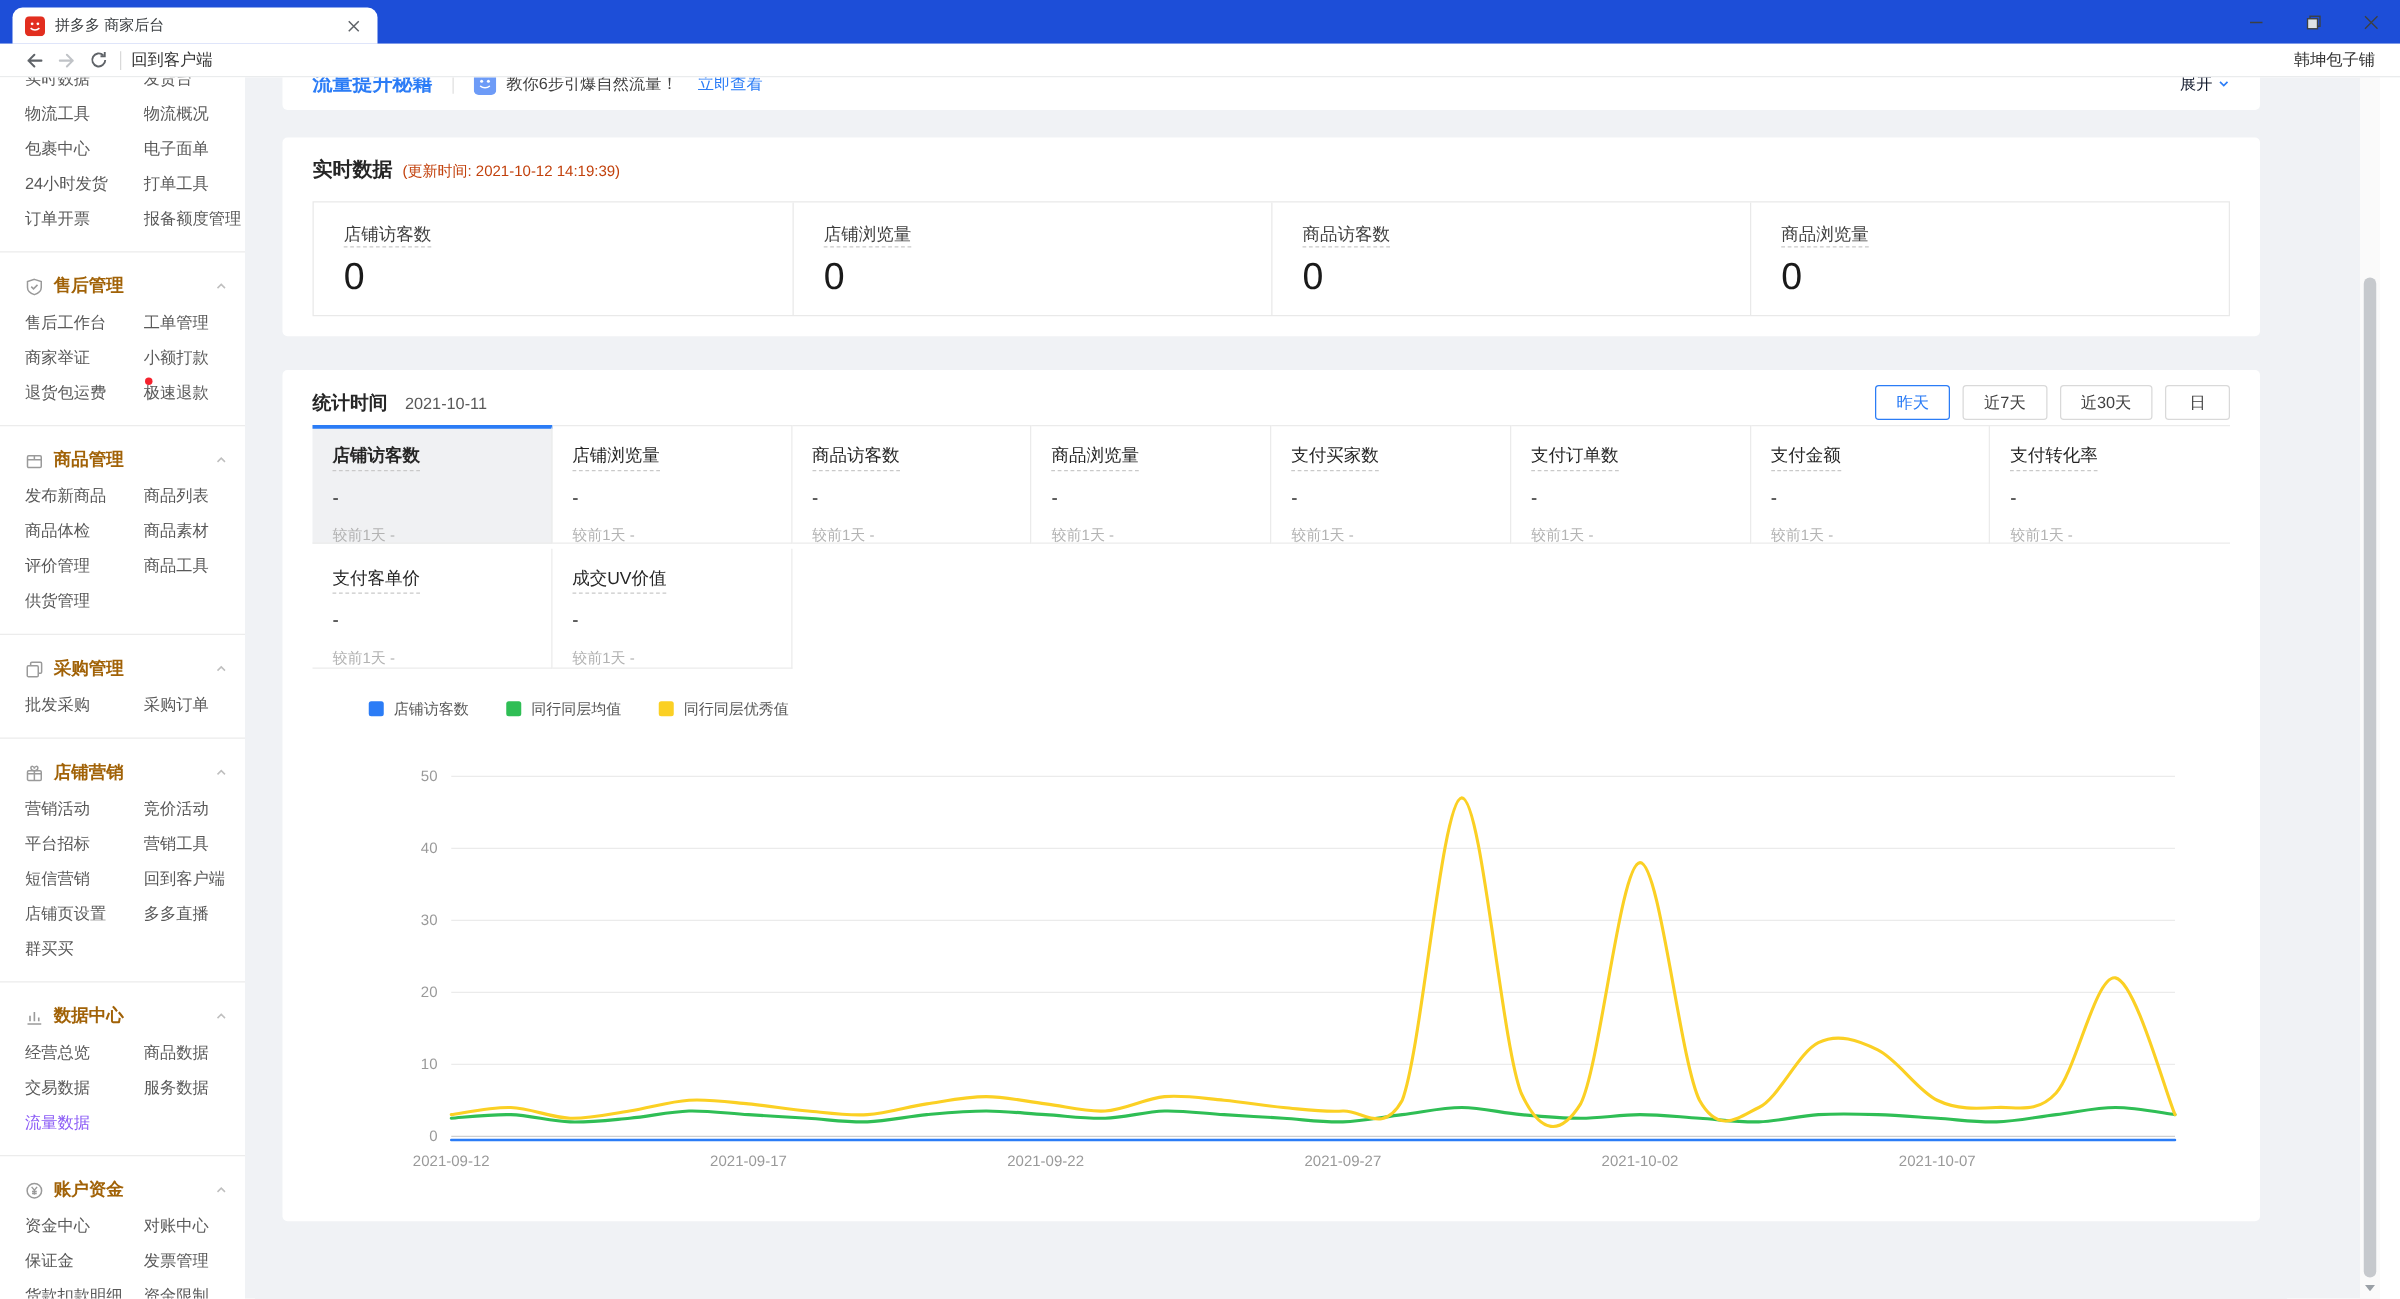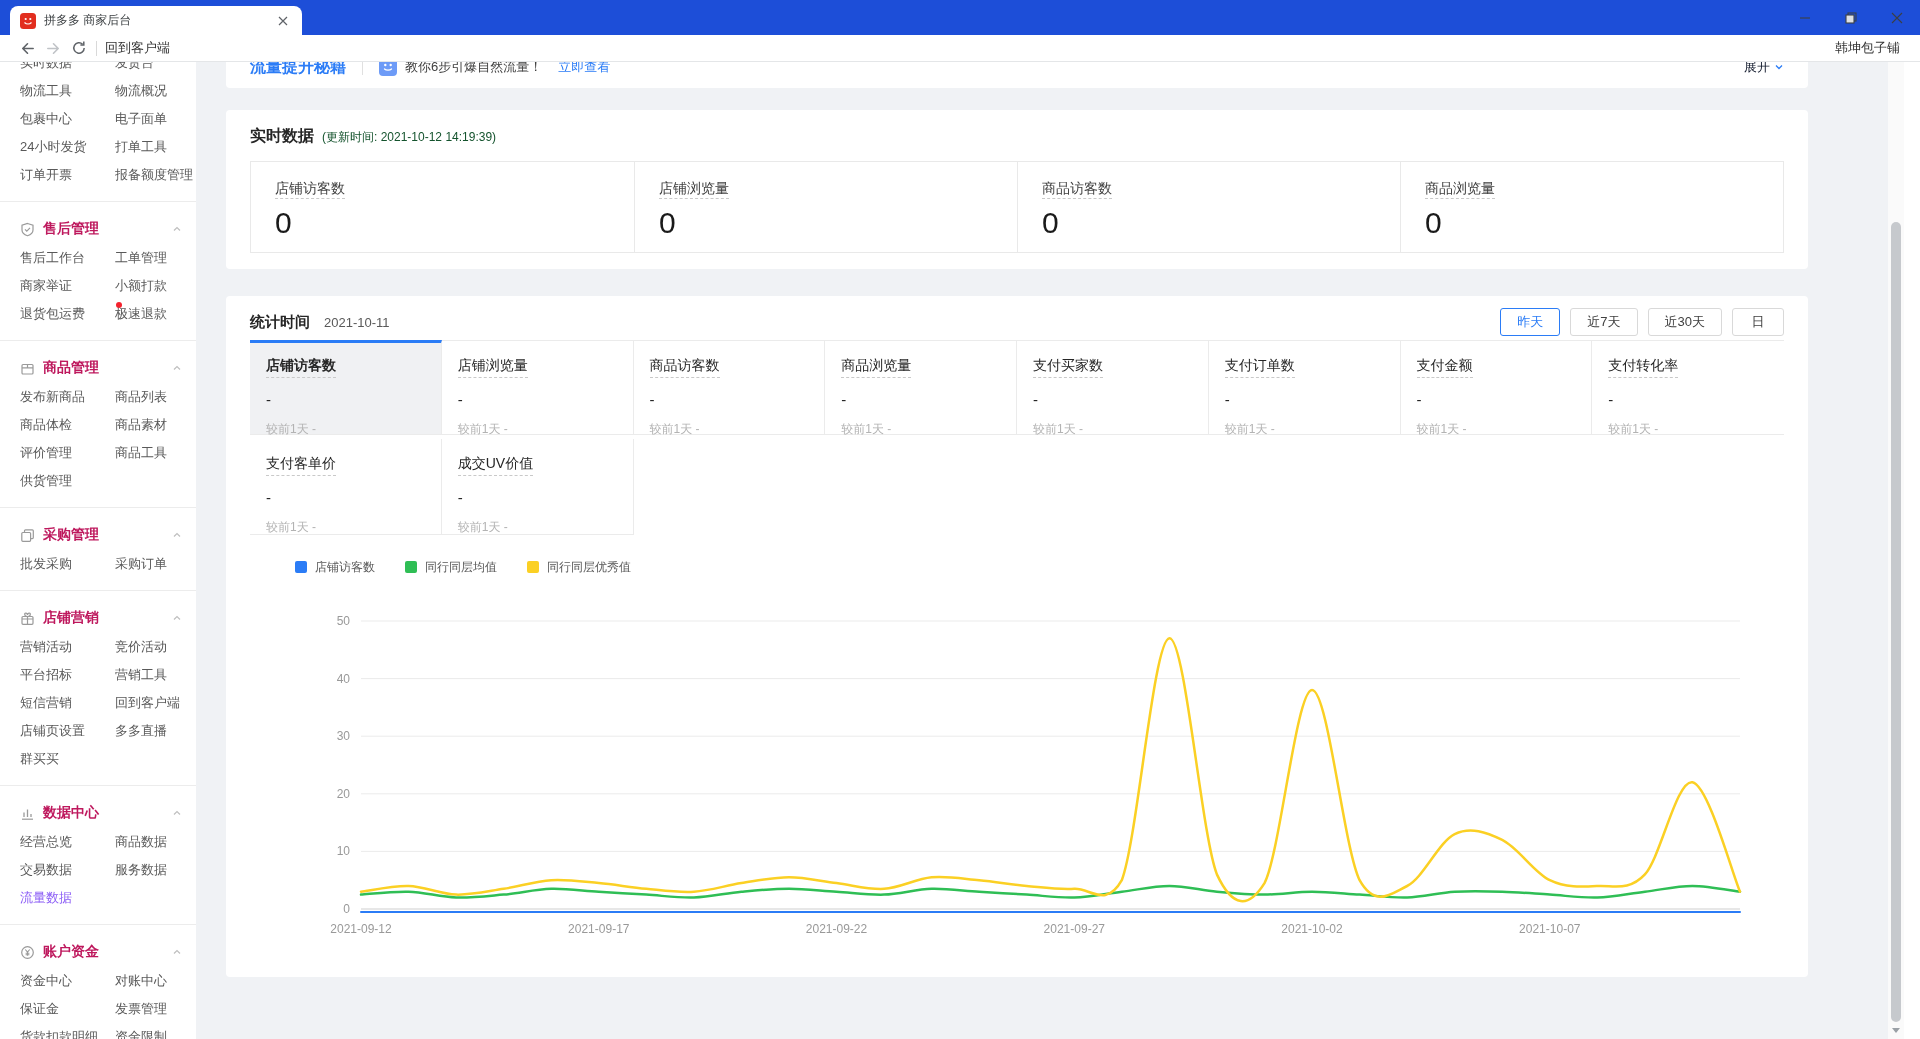--- a/index.html
+++ b/index.html
@@ -30,40 +30,40 @@
   .sidebar { position:absolute; left:0; top:0; width:196px; height:977px; background:#fff; overflow:hidden; }
   .sb-list { margin-top:-13px; }
   .sb-row { display:flex; height:28px; align-items:center; padding-left:20px; }
   .sb-item { font-size:13px; color:#595959; position:relative; cursor:pointer; }
   .sb-item.c1 { width:95px; flex:none; }
   .sb-item.active { color:#8b5cf6; }
   .sb-item.dot::after { content:""; position:absolute; top:-3px; right:-7px; width:6px; height:6px;
     border-radius:50%; background:#f5222d; }
   .sb-divider { height:1px; background:#ececec; margin:12px 0; }
   .sb-header { height:30px; display:flex; align-items:center; padding:0 14px 0 20px; }
-  .sb-header .ttl { font-size:14px; color:#be185d; font-weight:bold; margin-left:8px; }
+  .sb-header .ttl { font-size:14px; color:#a16207; font-weight:bold; margin-left:8px; }
   .sb-header .chev { margin-left:auto; }
 
   
   .main { position:absolute; left:196px; top:0; width:1708px; height:977px; background:#f0f2f5; overflow:hidden; }
   .content { width:1582px; margin-left:30px; }
 
   .banner { margin-top:-16px; height:42px; background:#fff; border-radius:4px;
     display:flex; align-items:center; padding:0 24px; }
   .banner-title { font-size:16px; font-weight:bold; color:#2b7cf6; }
   .banner-sep { width:1px; height:16px; background:#e0e0e0; margin:0 16px; }
   .banner-msg { font-size:13px; color:#404040; margin-left:8px; }
   .banner-action { font-size:13px; color:#2b7cf6; margin-left:16px; cursor:pointer; }
   .banner-expand { margin-left:auto; font-size:13px; color:#0f172a; display:flex; align-items:center; gap:4px; cursor:pointer; }
 
   .card { background:#fff; border-radius:4px; }
   .rt-card { margin-top:22px; padding:16px 24px 16px; }
   .rt-header { display:flex; align-items:baseline; }
   .rt-title { font-size:16px; font-weight:bold; color:#262626; }
-  .rt-time { font-size:12px; color:#14532d; margin-left:8px; }
+  .rt-time { font-size:12px; color:#c2410c; margin-left:8px; }
   .rt-box { margin-top:14px; border:1px solid #e9e9e9; display:grid; grid-template-columns:repeat(4,1fr); height:92px; }
   .rt-cell { padding:17px 0 0 24px; }
   .rt-cell + .rt-cell { border-left:1px solid #e9e9e9; }
   .rt-label { font-size:14px; color:#404040; border-bottom:1px dashed #c9c9c9; padding-bottom:2px; cursor:help; }
   .rt-value { font-size:30px; color:#1a1a1a; margin-top:8px; font-weight:500; }
 
   .stat-card { margin-top:27px; padding:12px 24px 20px; }
   .stat-header { display:flex; align-items:center; height:28px; }
   .stat-title { font-size:15px; font-weight:bold; color:#262626; }
   .stat-date { font-size:13px; color:#595959; margin-left:14px; }

